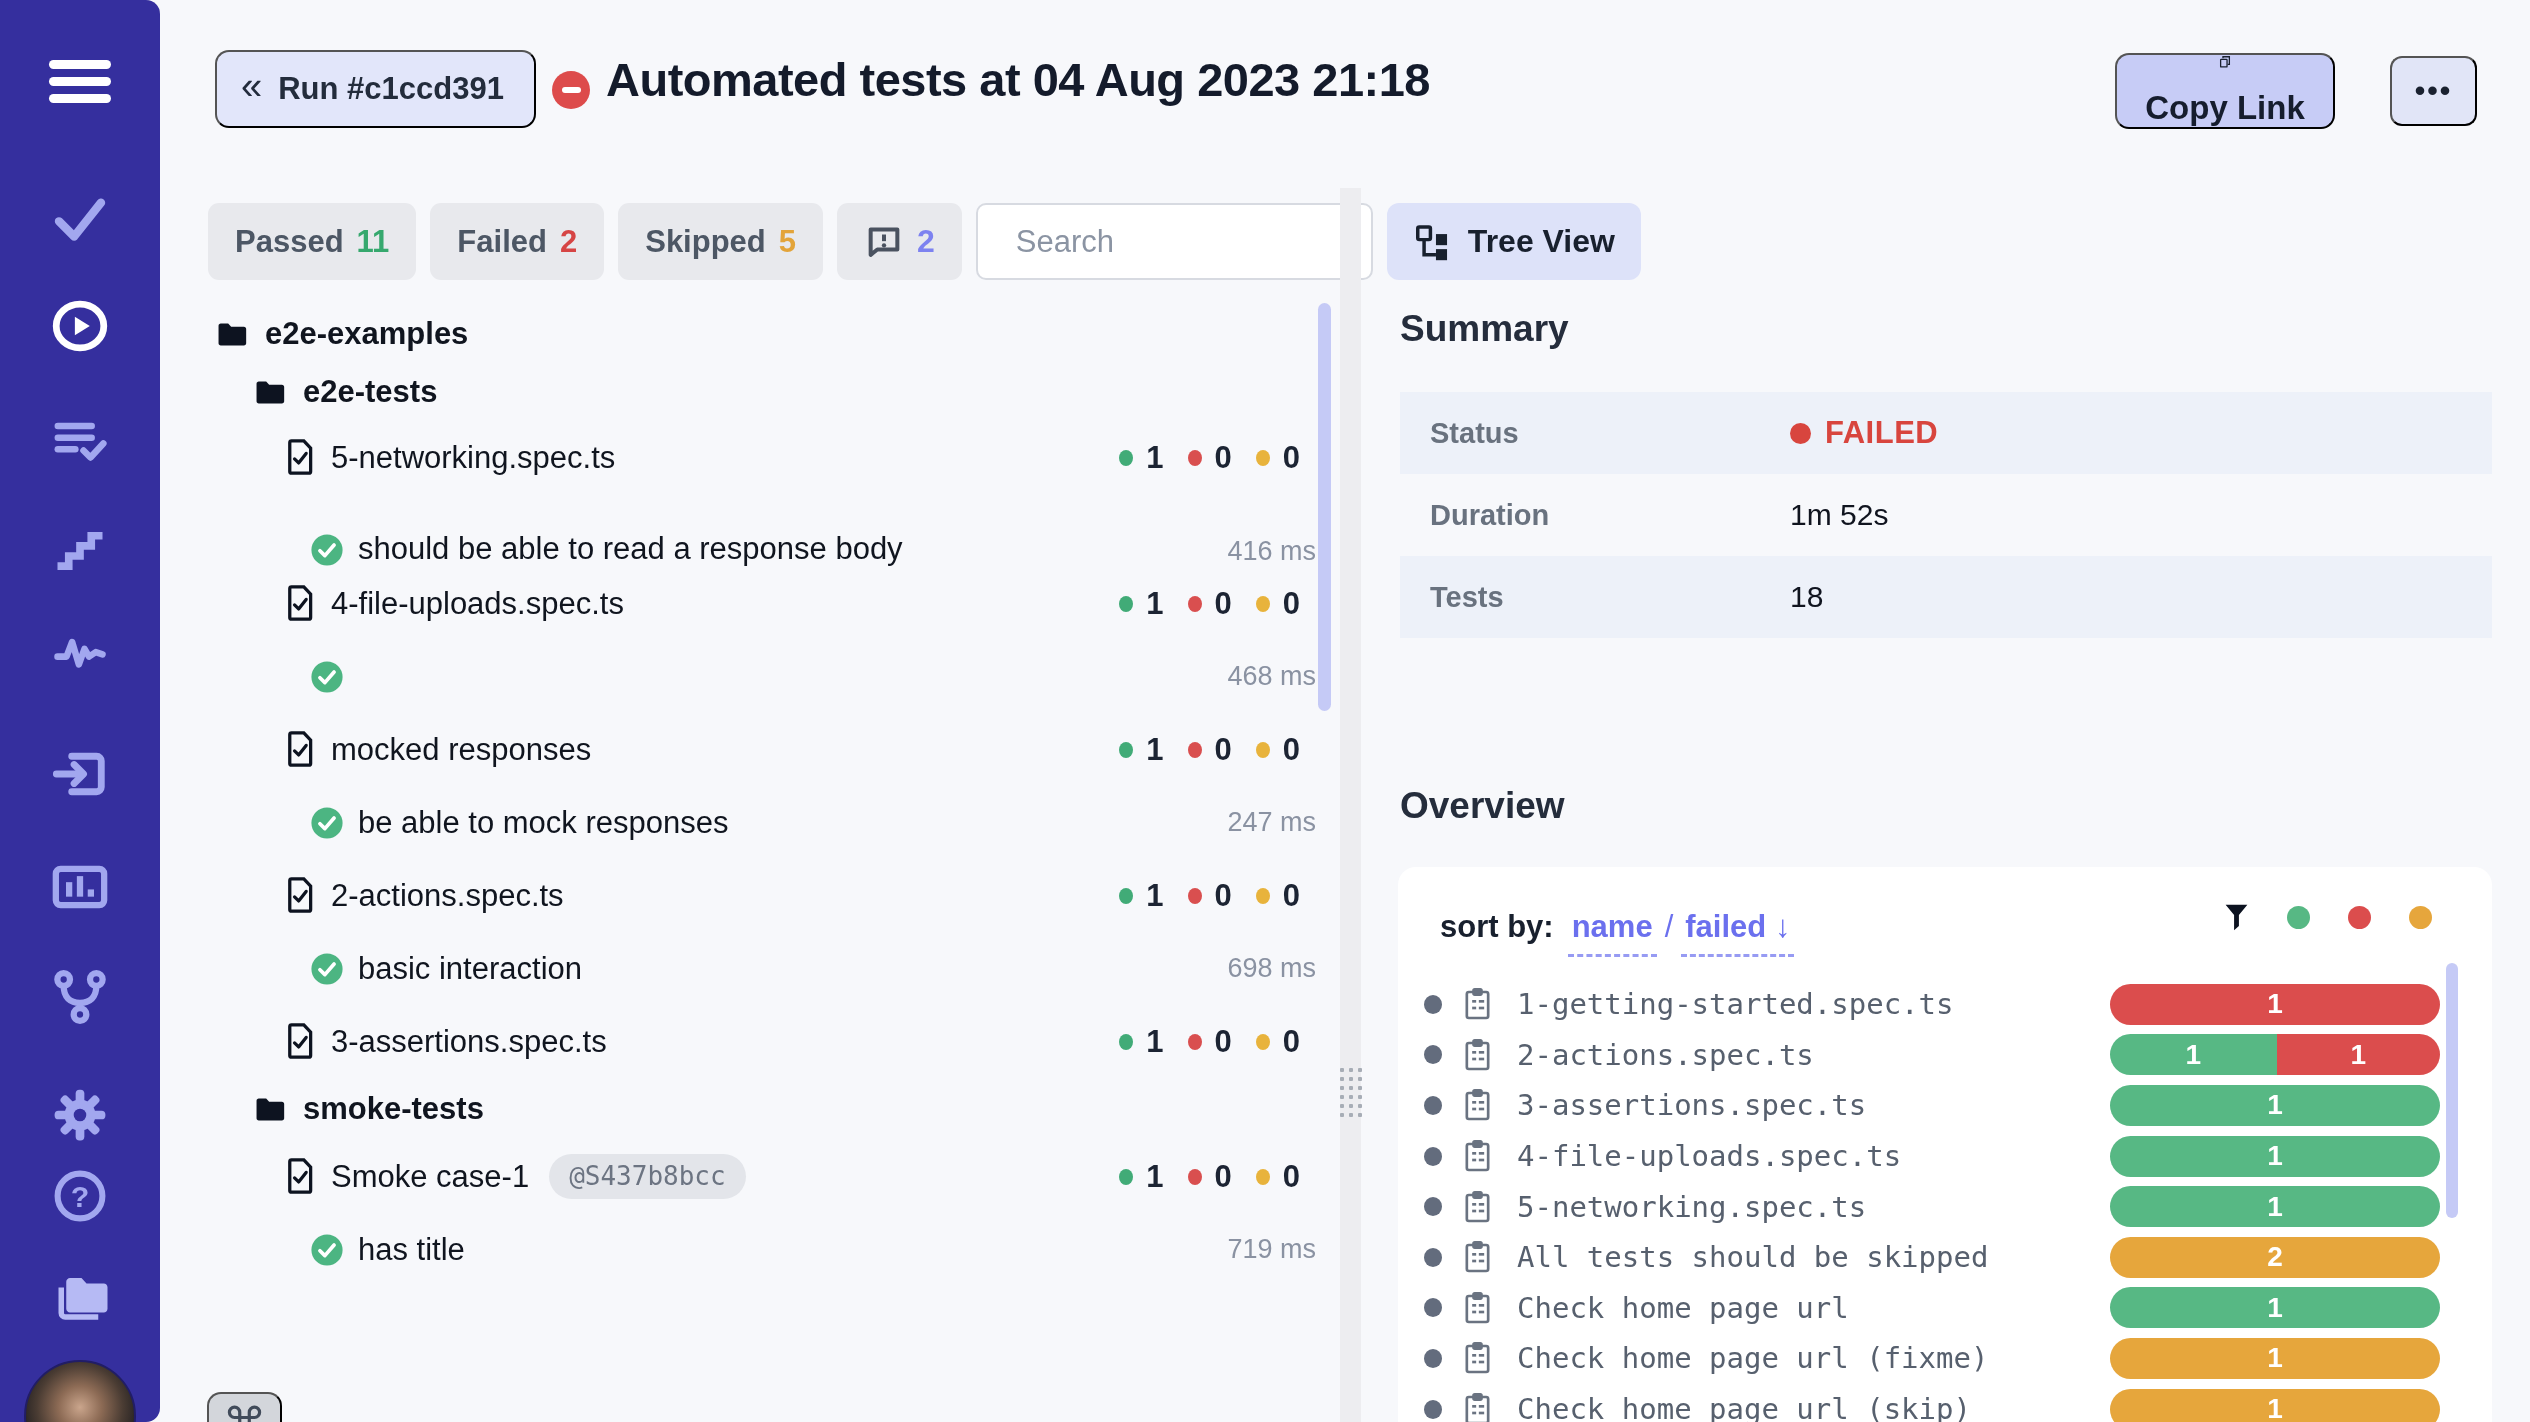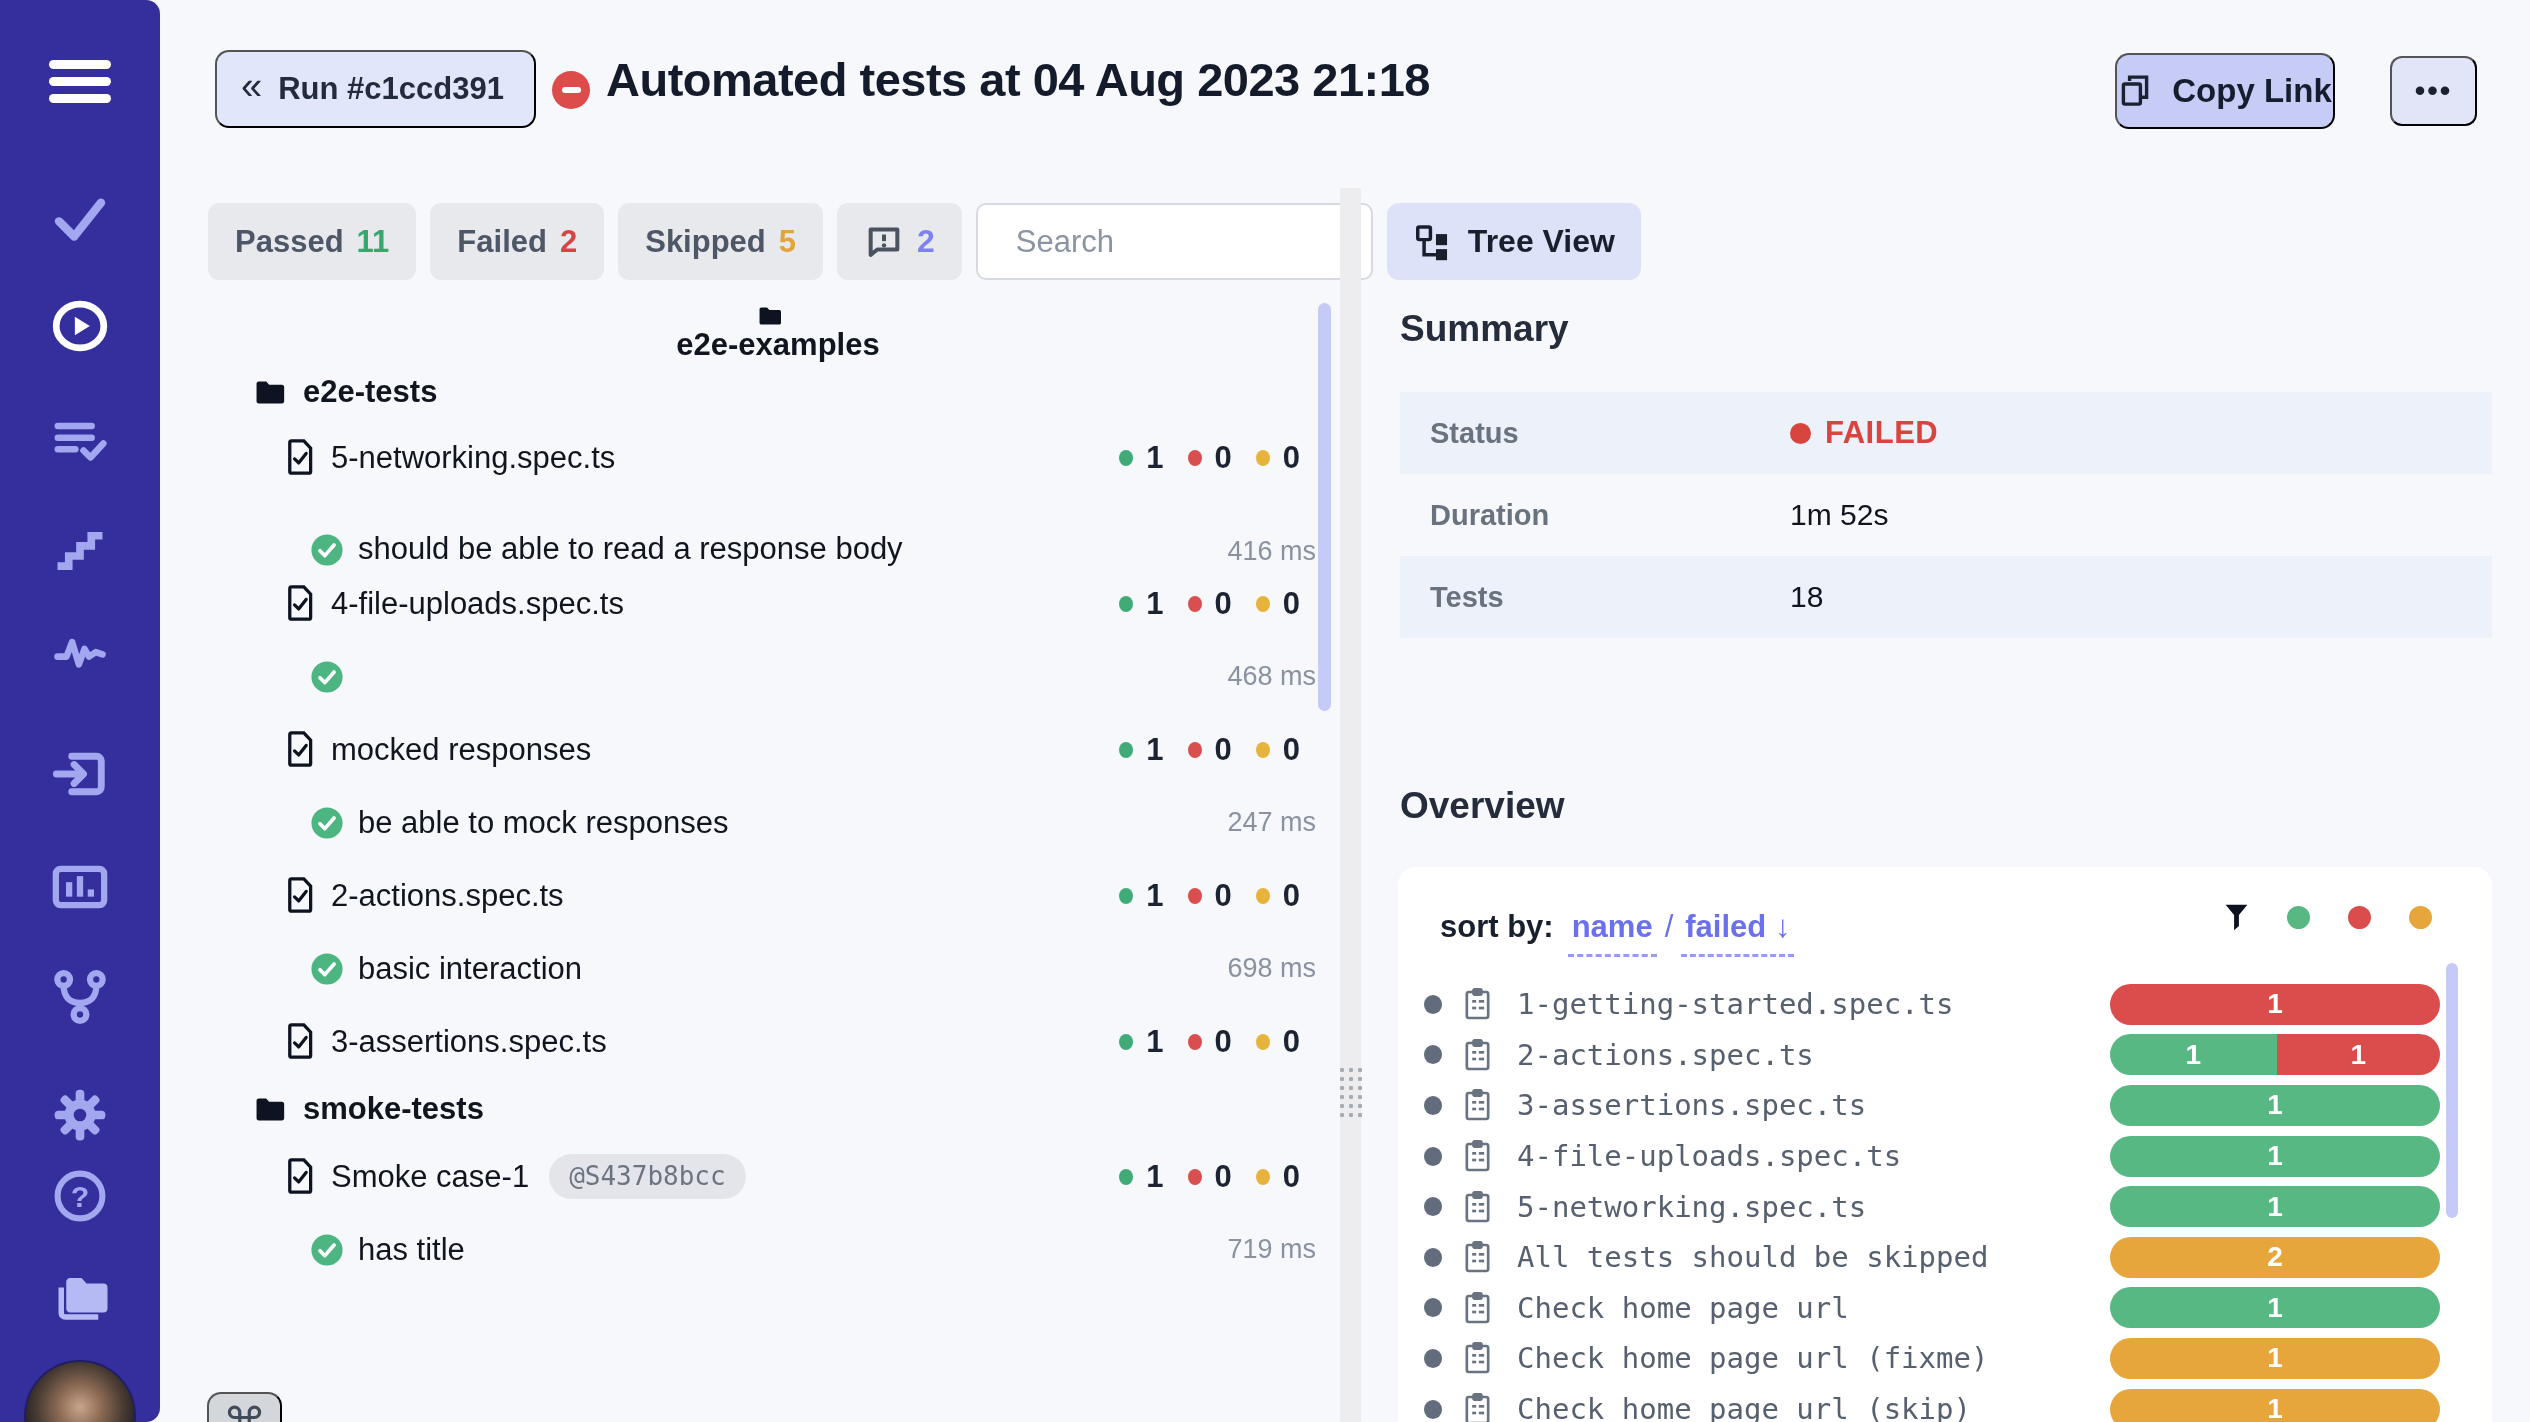--- a/index.html
+++ b/index.html
@@ -40,21 +40,21 @@
     background:#dd4b4b; display:flex; align-items:center; justify-content:center;
   }
   .title-status i { display:block; width:19px; height:6px; border-radius:3px; background:#fff; }
   .page-title {
     position:absolute; left:606px; top:52px;
     font-size:47px; font-weight:800; letter-spacing:-0.5px; color:#141b2b;
   }
   .copy-btn {
     position:absolute; left:2115px; top:53px; height:76px; width:220px;
     display:flex; align-items:center; justify-content:center; gap:20px;
-    background:#c7ccf6; border-radius:14px; cursor:pointer;
+    background:#c7ccf6; border-radius:14px; cursor:pointer;flex-direction:column;
   }
   .copy-btn .lbl { font-size:33px; font-weight:600; color:#161d2e; }
   .more-btn {
     position:absolute; left:2390px; top:56px; width:87px; height:70px;
     background:#e1e5f7; border-radius:12px; cursor:pointer;
     display:flex; align-items:center; justify-content:center;
     font-size:30px; font-weight:700; color:#1a2130; letter-spacing:2px;
   }
 
   
@@ -320,21 +320,21 @@
           <rect x="14.5" y="16.5" width="7" height="7"></rect>
           <path d="M7 10.5v9.5h7.5" fill="none" stroke="#18202e" stroke-width="2.2"></path>
           <path d="M7 10.5" stroke="#18202e"></path>
         </g>
       </svg>
     <span>Tree View</span>
   </div>
 </div>
 
 <div class="tree" id="tree">
-    <div class="tree-row row-folder" style="padding-left: 0px; flex-direction: column;">
+    <div class="tree-row row-folder" style="padding-left: 0px;">
       <svg width="34" height="29" viewBox="0 0 24 20">
         <path d="M2.5 3.8c0-.9.7-1.6 1.6-1.6h5.2l2.1 2.4h9c.9 0 1.6.7 1.6 1.6v10c0 .9-.7 1.6-1.6 1.6H4.1c-.9 0-1.6-.7-1.6-1.6V3.8z" fill="#0d1320"></path>
       </svg>
       <span class="lbl">e2e-examples</span>
     </div>
     <div class="tree-row row-folder" style="padding-left: 38px;">
       <svg width="34" height="29" viewBox="0 0 24 20">
         <path d="M2.5 3.8c0-.9.7-1.6 1.6-1.6h5.2l2.1 2.4h9c.9 0 1.6.7 1.6 1.6v10c0 .9-.7 1.6-1.6 1.6H4.1c-.9 0-1.6-.7-1.6-1.6V3.8z" fill="#0d1320"></path>
       </svg>
       <span class="lbl">e2e-tests</span>

